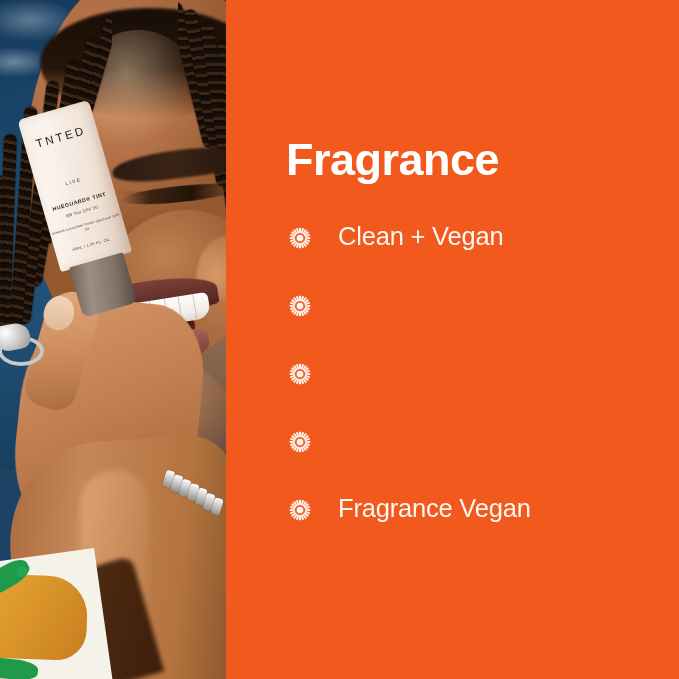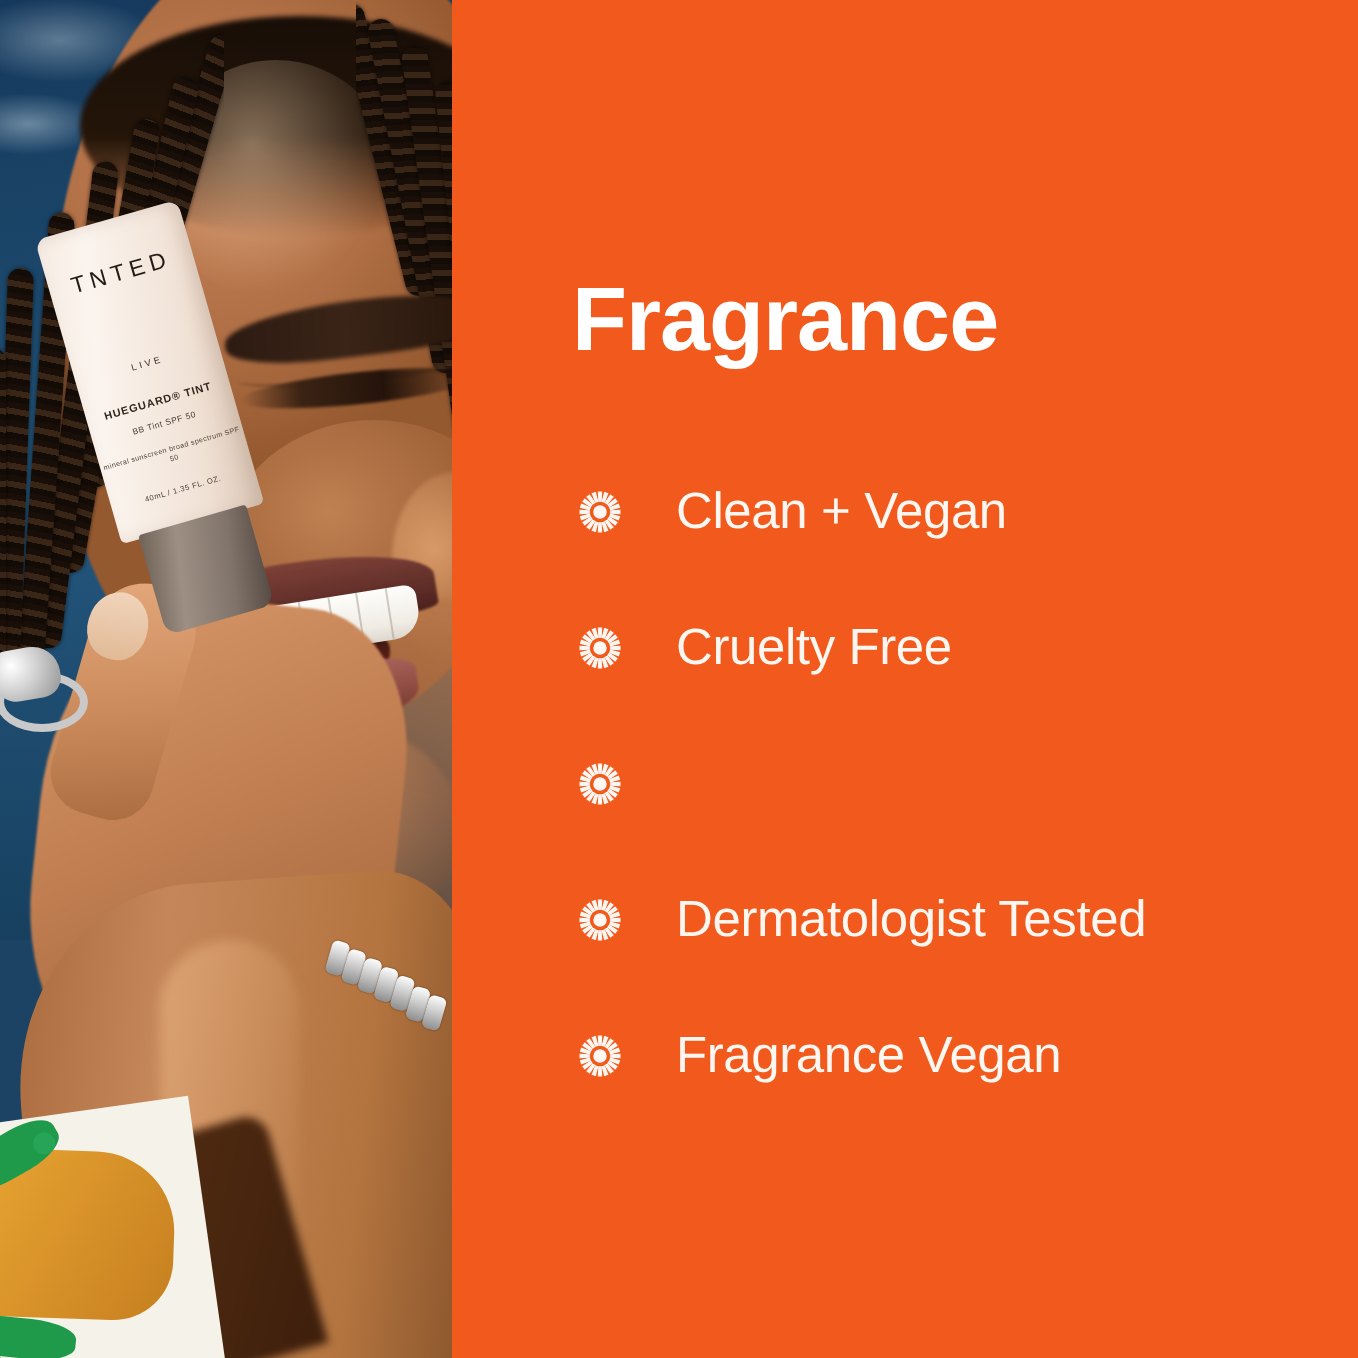--- a/index.html
+++ b/index.html
@@ -450,21 +450,20 @@
     position: absolute;
     left: 58px;
     top: 222px;
     width: 380px;
     list-style: none;
     margin: 0;
     padding: 0;
   }
   .highlight-item {
     display: flex;
-    align-items: center;
     height: 68px;
   }
   .burst-icon {
     flex: 0 0 32px;
     width: 32px;
     height: 32px;
     margin-right: 22px;
     display: block;
   }
   .item-label {
@@ -626,21 +625,20 @@
               <path d="M 48.05 50 L 46.6 18 L 53.4 18 L 51.95 50 Z" fill="#FDF6F1" transform="rotate(252 50 50)"></path>
               <path d="M 48.05 50 L 46.6 18 L 53.4 18 L 51.95 50 Z" fill="#FDF6F1" transform="rotate(270 50 50)"></path>
               <path d="M 48.05 50 L 46.6 18 L 53.4 18 L 51.95 50 Z" fill="#FDF6F1" transform="rotate(288 50 50)"></path>
               <path d="M 48.05 50 L 46.6 18 L 53.4 18 L 51.95 50 Z" fill="#FDF6F1" transform="rotate(306 50 50)"></path>
               <path d="M 48.05 50 L 46.6 18 L 53.4 18 L 51.95 50 Z" fill="#FDF6F1" transform="rotate(324 50 50)"></path>
               <path d="M 48.05 50 L 46.6 18 L 53.4 18 L 51.95 50 Z" fill="#FDF6F1" transform="rotate(342 50 50)"></path>
             </g>
             <circle cx="50" cy="50" r="16" fill="#F15A1C"></circle>
             <circle cx="50" cy="50" r="10.5" fill="#FDF6F1"></circle>
           </svg>
-          <span class="item-label">Cruelty Free</span>
         </li>
         <li class="highlight-item">
           <svg viewBox="0 0 100 100" class="burst-icon">
             <g>
               <path d="M 48.05 50 L 46.6 18 L 53.4 18 L 51.95 50 Z" fill="#FDF6F1" transform="rotate(0 50 50)"></path>
               <path d="M 48.05 50 L 46.6 18 L 53.4 18 L 51.95 50 Z" fill="#FDF6F1" transform="rotate(18 50 50)"></path>
               <path d="M 48.05 50 L 46.6 18 L 53.4 18 L 51.95 50 Z" fill="#FDF6F1" transform="rotate(36 50 50)"></path>
               <path d="M 48.05 50 L 46.6 18 L 53.4 18 L 51.95 50 Z" fill="#FDF6F1" transform="rotate(54 50 50)"></path>
               <path d="M 48.05 50 L 46.6 18 L 53.4 18 L 51.95 50 Z" fill="#FDF6F1" transform="rotate(72 50 50)"></path>
               <path d="M 48.05 50 L 46.6 18 L 53.4 18 L 51.95 50 Z" fill="#FDF6F1" transform="rotate(90 50 50)"></path>
@@ -683,21 +681,20 @@
               <path d="M 48.05 50 L 46.6 18 L 53.4 18 L 51.95 50 Z" fill="#FDF6F1" transform="rotate(252 50 50)"></path>
               <path d="M 48.05 50 L 46.6 18 L 53.4 18 L 51.95 50 Z" fill="#FDF6F1" transform="rotate(270 50 50)"></path>
               <path d="M 48.05 50 L 46.6 18 L 53.4 18 L 51.95 50 Z" fill="#FDF6F1" transform="rotate(288 50 50)"></path>
               <path d="M 48.05 50 L 46.6 18 L 53.4 18 L 51.95 50 Z" fill="#FDF6F1" transform="rotate(306 50 50)"></path>
               <path d="M 48.05 50 L 46.6 18 L 53.4 18 L 51.95 50 Z" fill="#FDF6F1" transform="rotate(324 50 50)"></path>
               <path d="M 48.05 50 L 46.6 18 L 53.4 18 L 51.95 50 Z" fill="#FDF6F1" transform="rotate(342 50 50)"></path>
             </g>
             <circle cx="50" cy="50" r="16" fill="#F15A1C"></circle>
             <circle cx="50" cy="50" r="10.5" fill="#FDF6F1"></circle>
           </svg>
-          <span class="item-label">Dermatologist Tested</span>
         </li>
         <li class="highlight-item">
           <svg viewBox="0 0 100 100" class="burst-icon">
             <g>
               <path d="M 48.05 50 L 46.6 18 L 53.4 18 L 51.95 50 Z" fill="#FDF6F1" transform="rotate(0 50 50)"></path>
               <path d="M 48.05 50 L 46.6 18 L 53.4 18 L 51.95 50 Z" fill="#FDF6F1" transform="rotate(18 50 50)"></path>
               <path d="M 48.05 50 L 46.6 18 L 53.4 18 L 51.95 50 Z" fill="#FDF6F1" transform="rotate(36 50 50)"></path>
               <path d="M 48.05 50 L 46.6 18 L 53.4 18 L 51.95 50 Z" fill="#FDF6F1" transform="rotate(54 50 50)"></path>
               <path d="M 48.05 50 L 46.6 18 L 53.4 18 L 51.95 50 Z" fill="#FDF6F1" transform="rotate(72 50 50)"></path>
               <path d="M 48.05 50 L 46.6 18 L 53.4 18 L 51.95 50 Z" fill="#FDF6F1" transform="rotate(90 50 50)"></path>

